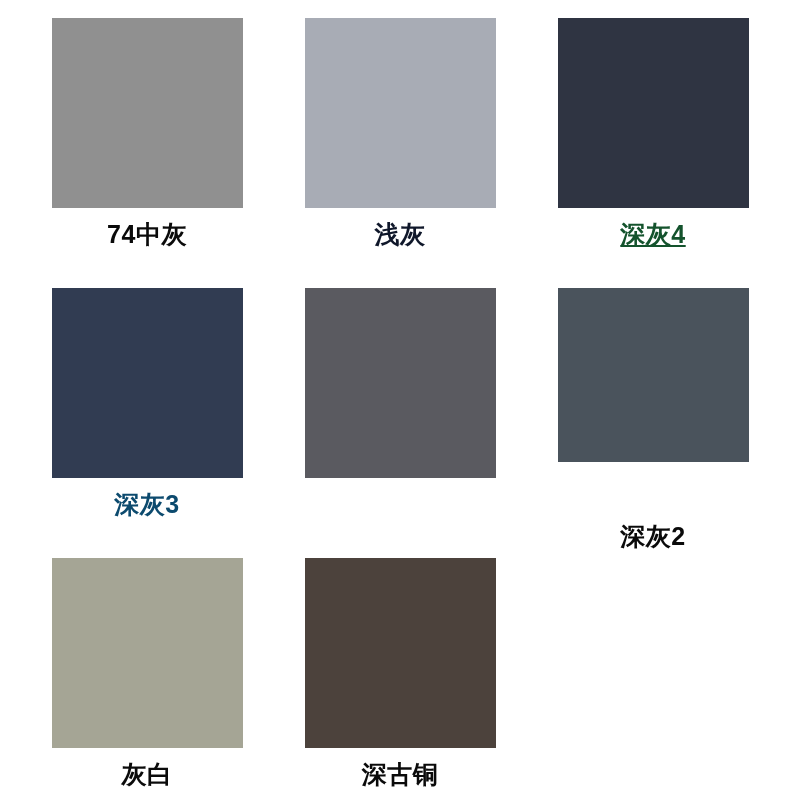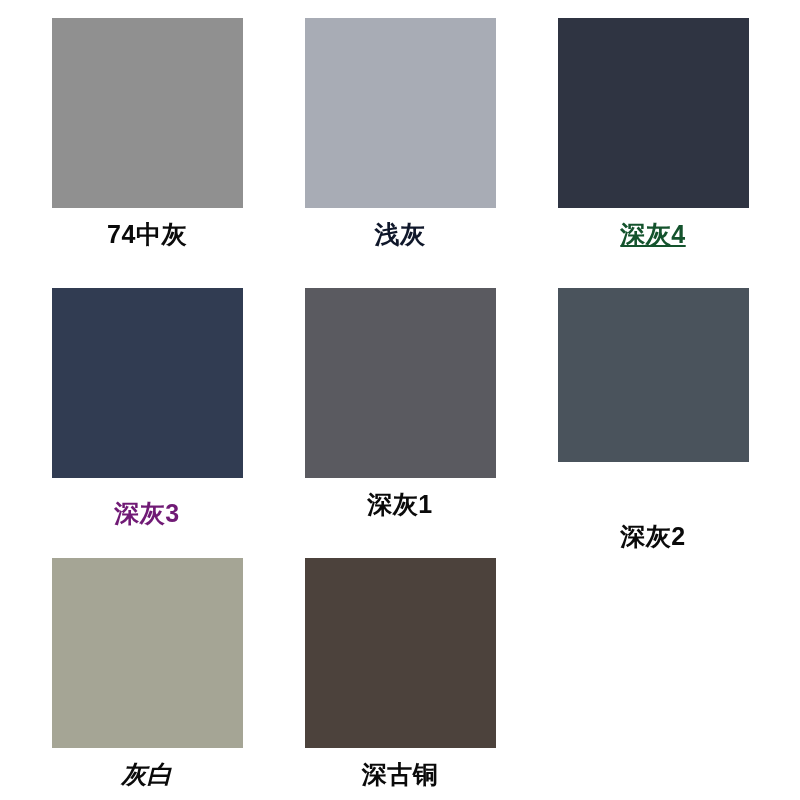--- a/index.html
+++ b/index.html
@@ -78,36 +78,35 @@
   </div>
 
 
   <div class="swatch-cell">
     <div class="swatch-chip" style="background-color: rgb(47, 52, 66);"></div>
     <div class="swatch-label" style="color: #14532d; text-decoration: underline;">深灰4</div>
   </div>
 
   <div class="swatch-cell">
     <div class="swatch-chip" style="background-color: rgb(49, 60, 82);"></div>
-    <div class="swatch-label" style="color: #701a75; margin-top: 9px;">深灰3</div>
+    <div class="swatch-label" style="color: #0c4a6e;">深灰3</div>
   </div>
 
   <div class="swatch-cell">
     <div class="swatch-chip" style="background-color: rgb(90, 90, 96);"></div>
-    <div class="swatch-label" style="color: rgb(10, 10, 10);">深灰1</div>
   </div>
 
   <div class="swatch-cell">
     <div class="swatch-chip" style="background-color: rgb(74, 83, 92);"></div>
     <div class="swatch-label" style="color: rgb(10, 10, 10); margin-top: 48px;">深灰2</div>
   </div>
 
   <div class="swatch-cell">
     <div class="swatch-chip" style="background-color: rgb(165, 165, 149);"></div>
-    <div class="swatch-label" style="color: rgb(10, 10, 10); font-style: italic;">灰白</div>
+    <div class="swatch-label" style="color: rgb(10, 10, 10);">灰白</div>
   </div>
 
   <div class="swatch-cell">
     <div class="swatch-chip" style="background-color: rgb(76, 66, 60);"></div>
     <div class="swatch-label" style="color: rgb(10, 10, 10);">深古铜</div>
   </div>
 
 </div>
 
 </body></html>

